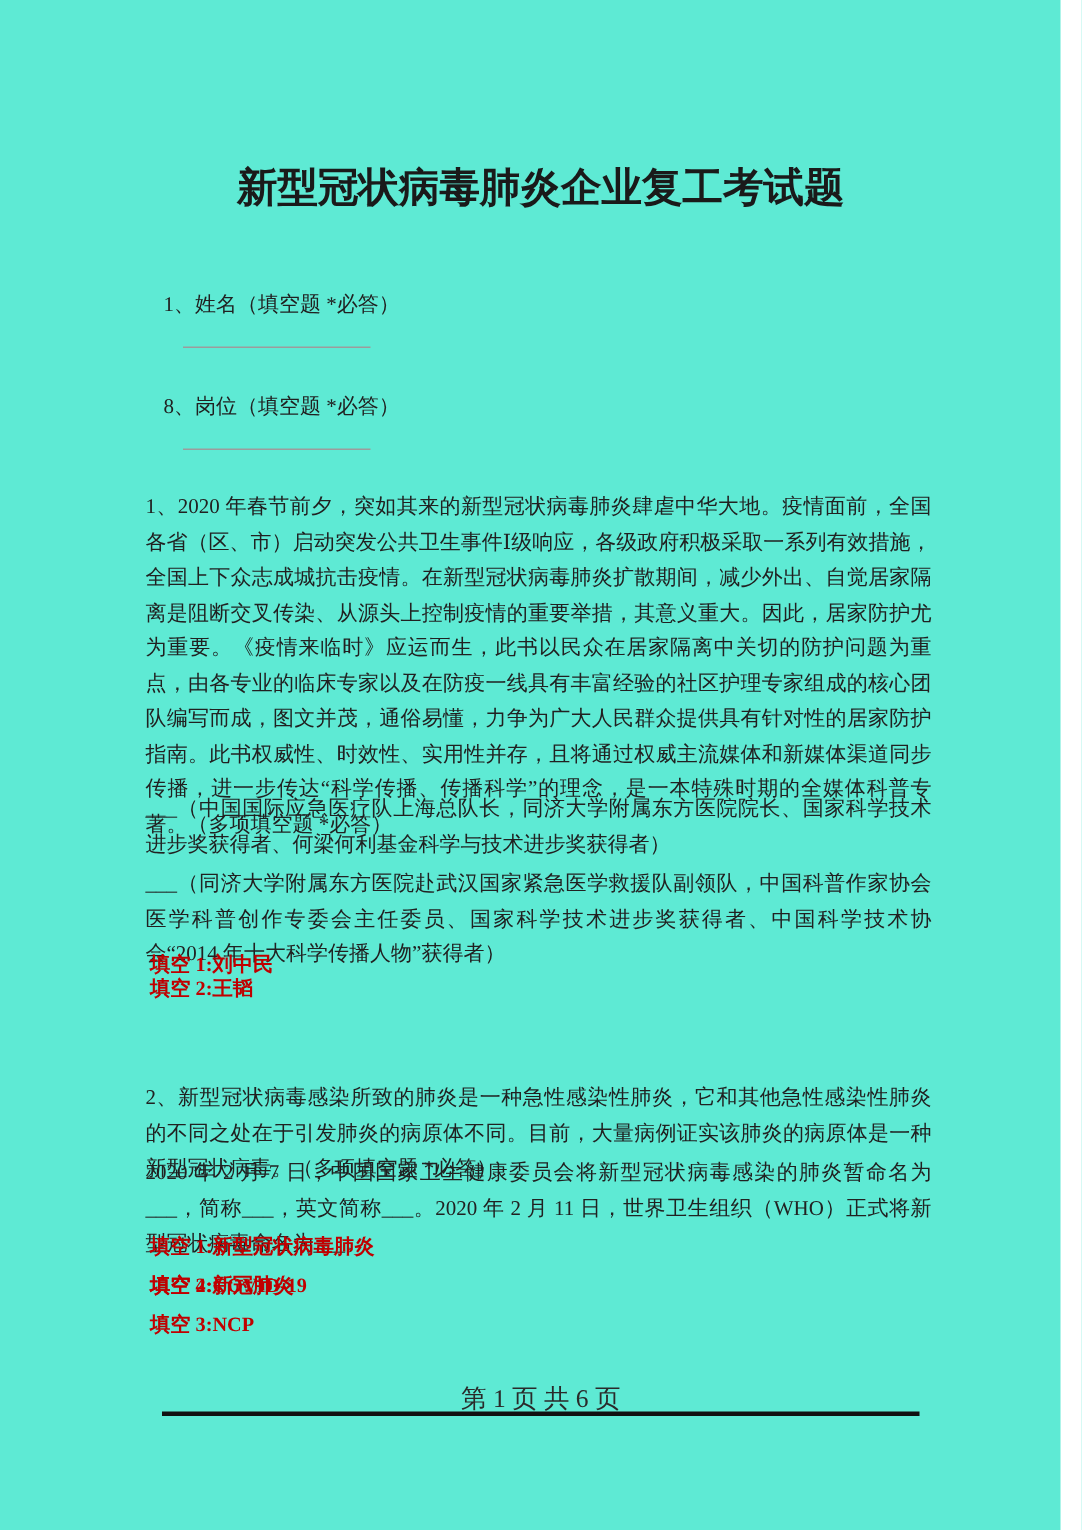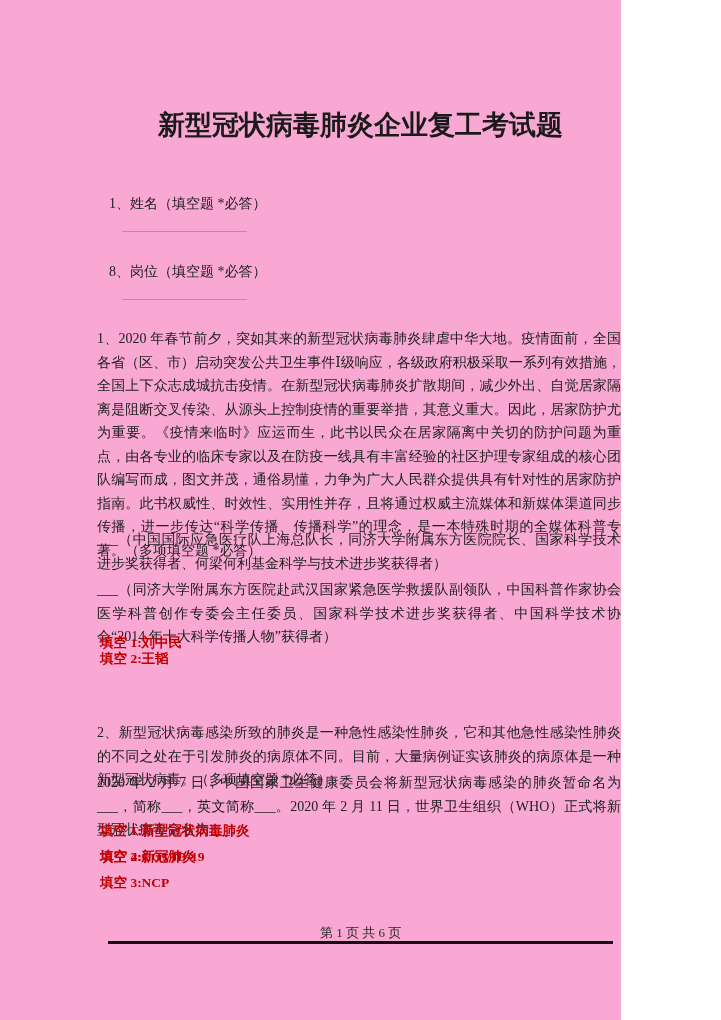--- a/index.html
+++ b/index.html
@@ -1,20 +1,20 @@
 <!DOCTYPE html>
 <html><head>
 <meta charset="utf-8">
 <style>
   html, body { margin: 0; padding: 0; background: #ffffff; }
   .page {
     position: relative;
-    width: 621px;
+    width: 707px;
     height: 1020px;
-    background: #f9a8d4;
+    background: #5eead4;
     font-family: "Liberation Serif", "DejaVu Serif", serif;
     color: #212121;
     overflow: hidden;
   }
   .abs { position: absolute; }
   .doc-title {
     left: 0; top: 107px; width: 721px;
     text-align: center;
     font-size: 27px;
     font-weight: bold;
@@ -51,21 +51,21 @@
     left: 100px;
     font-size: 13.5px;
     font-weight: bold;
     color: #c00000;
     line-height: 16px;
     white-space: nowrap;
   }
   .footer-text {
     left: 0; top: 925px; width: 721px;
     text-align: center;
-    font-size: 13px;
+    font-size: 17px;
     color: #2a2a2a;
     line-height: 15px;
   }
   .footer-line {
     left: 108px; top: 941px;
     width: 505px; height: 3px;
     background: #111111;
   }
 </style>
 </head>

